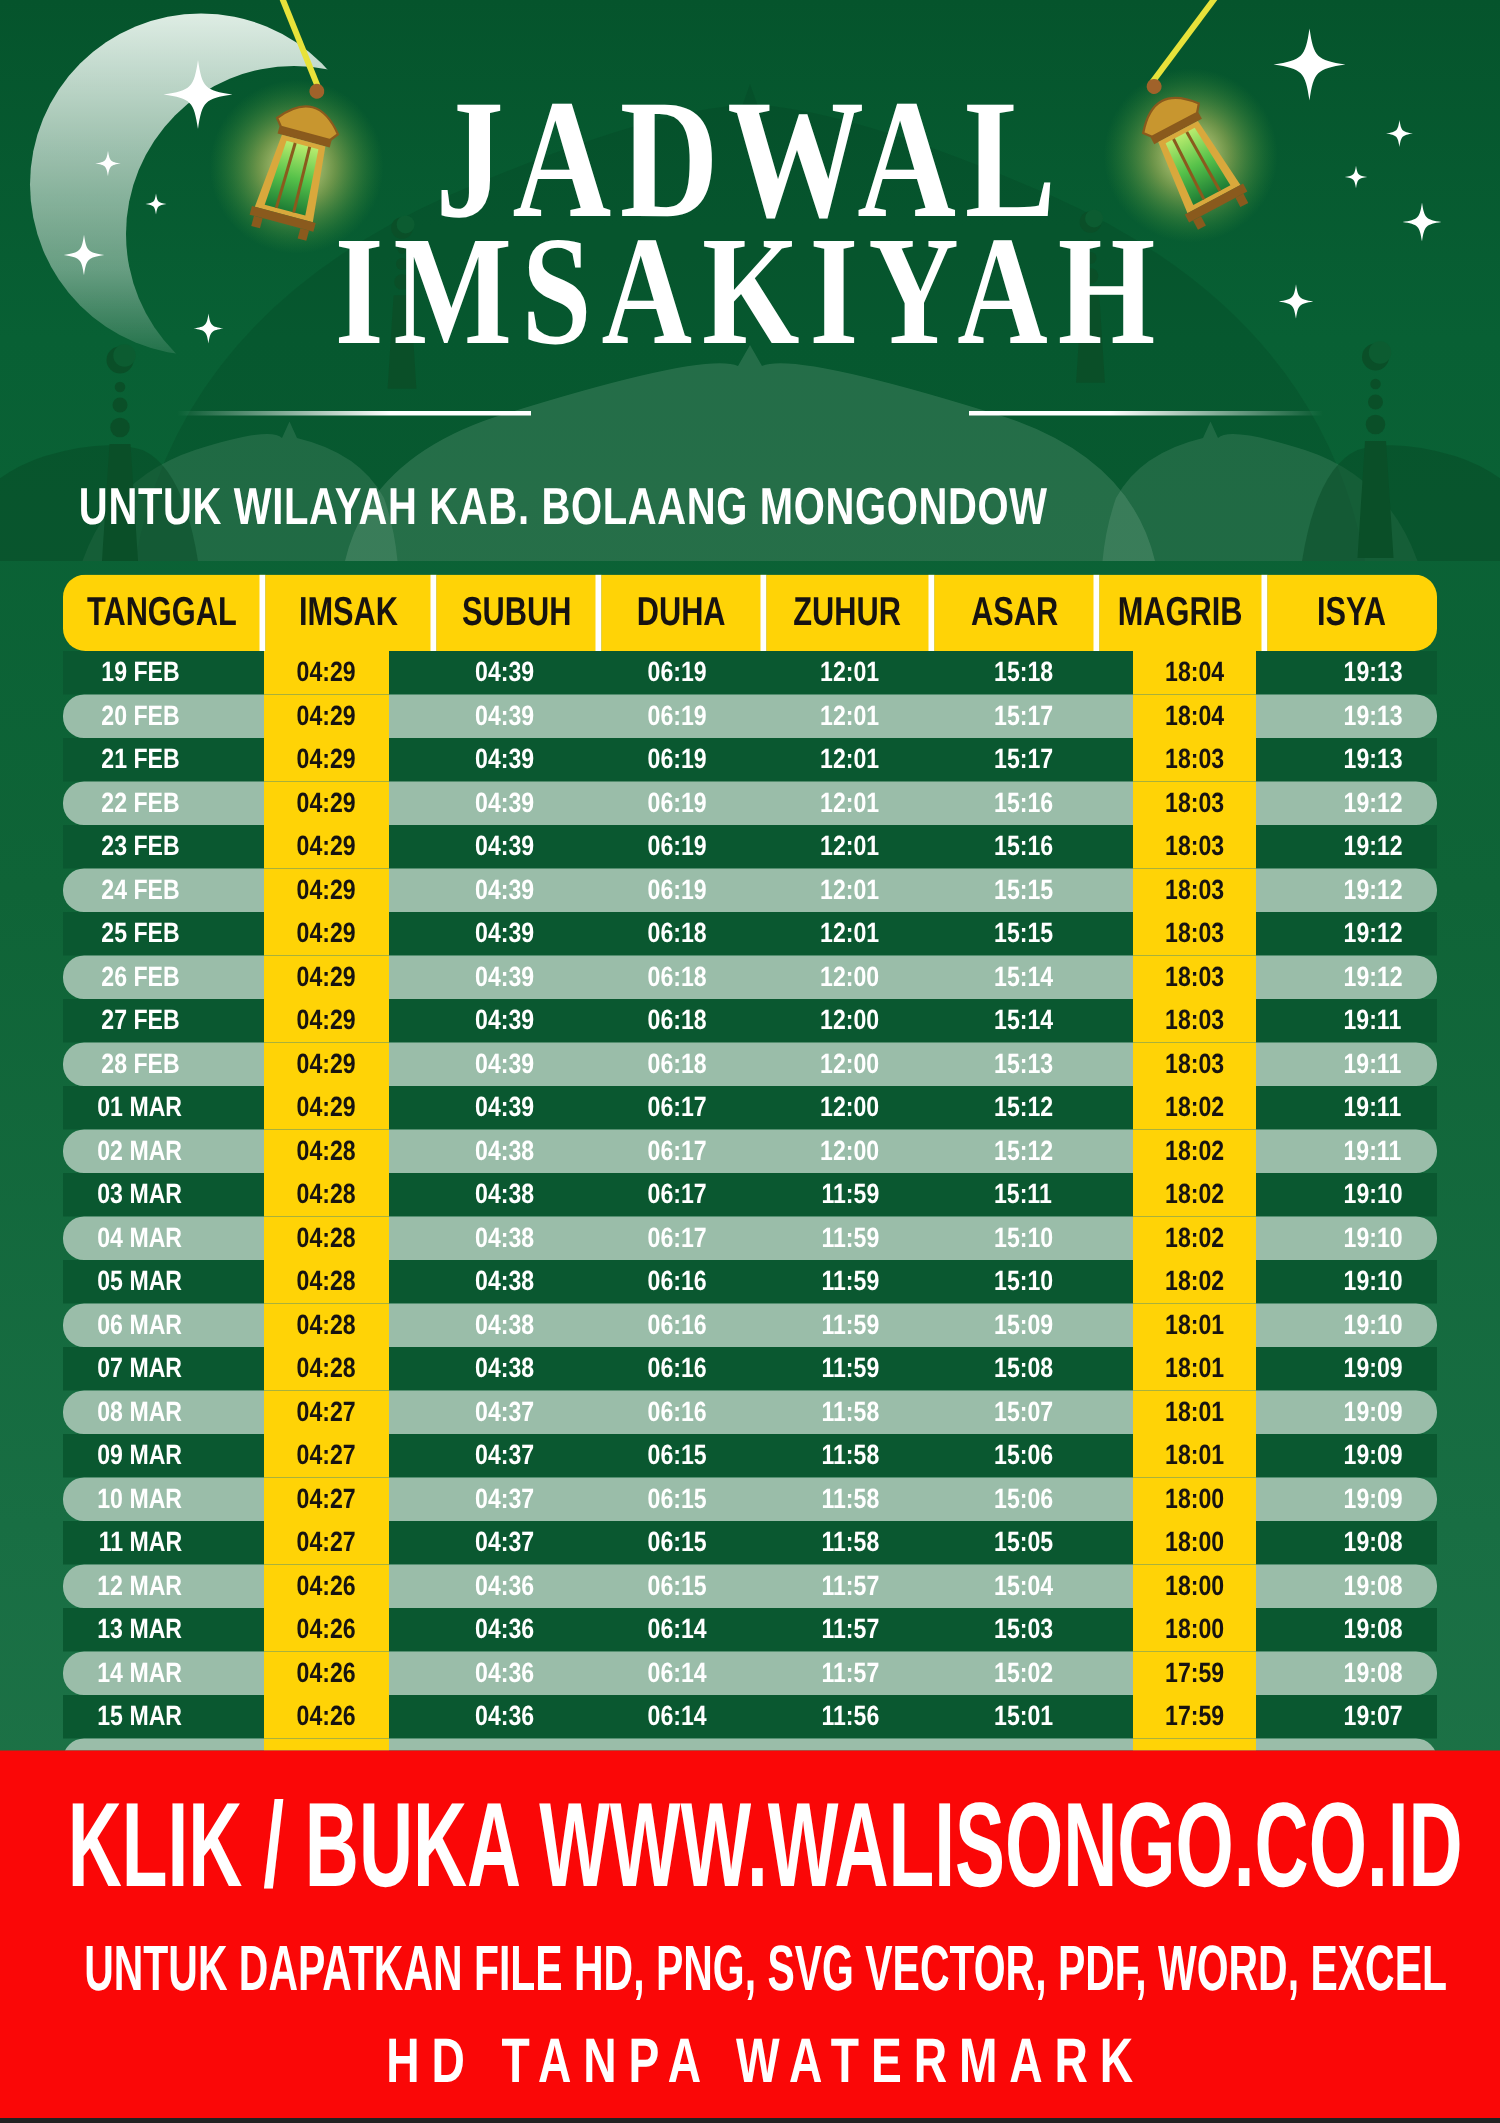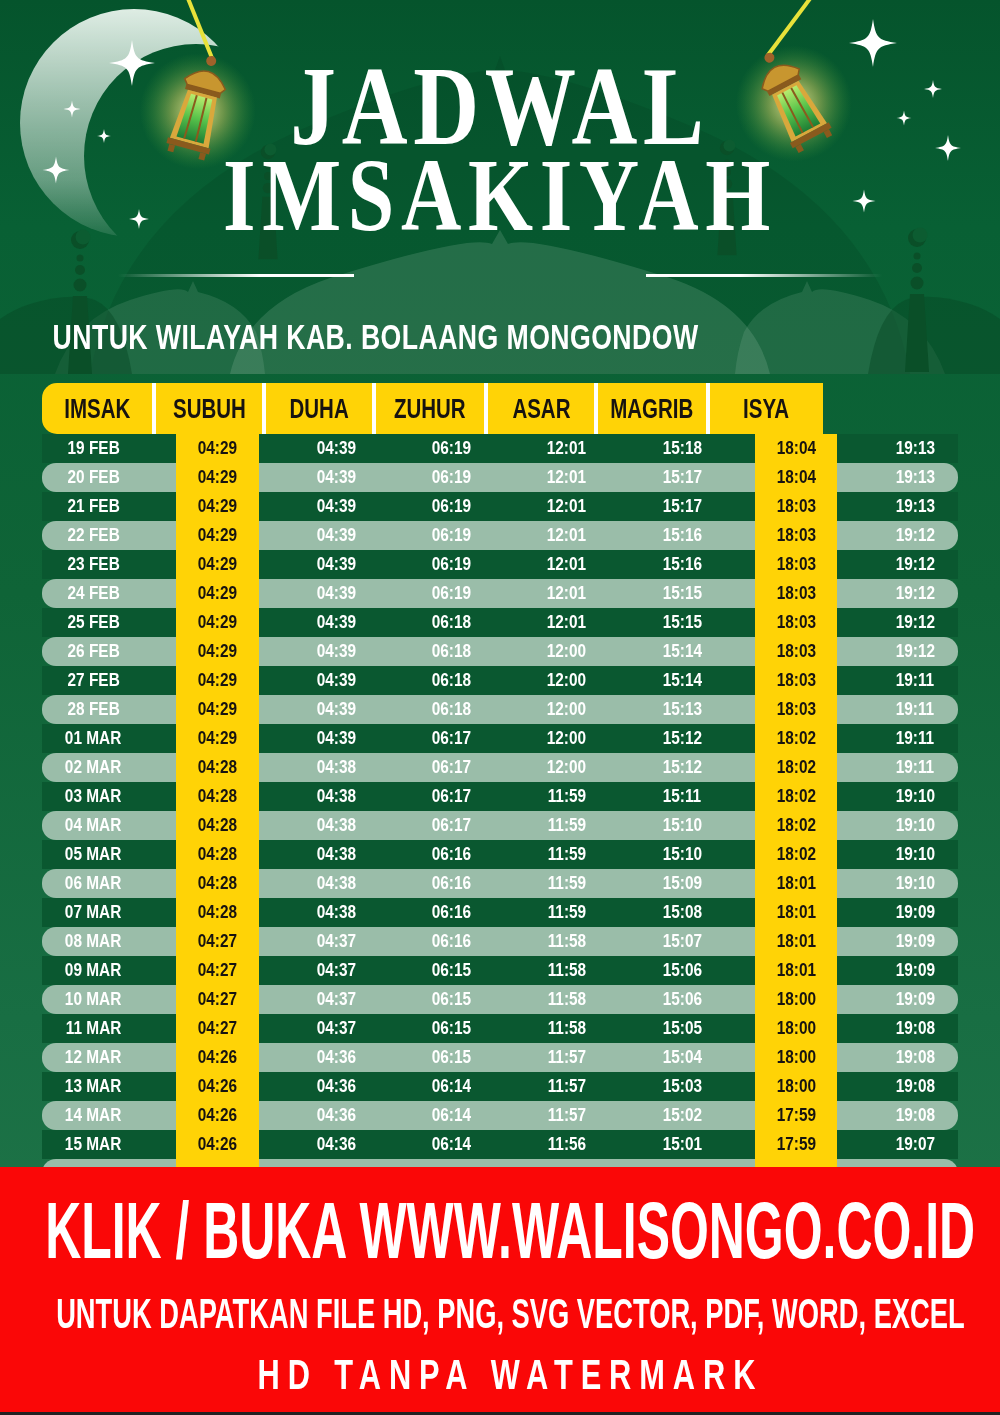--- a/index.html
+++ b/index.html
@@ -151,20 +151,23 @@
 
   <div class="divider left"></div>
   <div class="divider right"></div>
 
   <div class="subtitle">
     <span>UNTUK WILAYAH KAB. BOLAANG MONGONDOW</span>
   </div>
 
   <div class="table">
     <div class="thead">
+        <div class="th c0">
+          <span>TANGGAL</span>
+        </div>
         <div class="th c1">
           <span>IMSAK</span>
         </div>
         <div class="th c2">
           <span>SUBUH</span>
         </div>
         <div class="th c3">
           <span>DUHA</span>
         </div>
         <div class="th c4">

